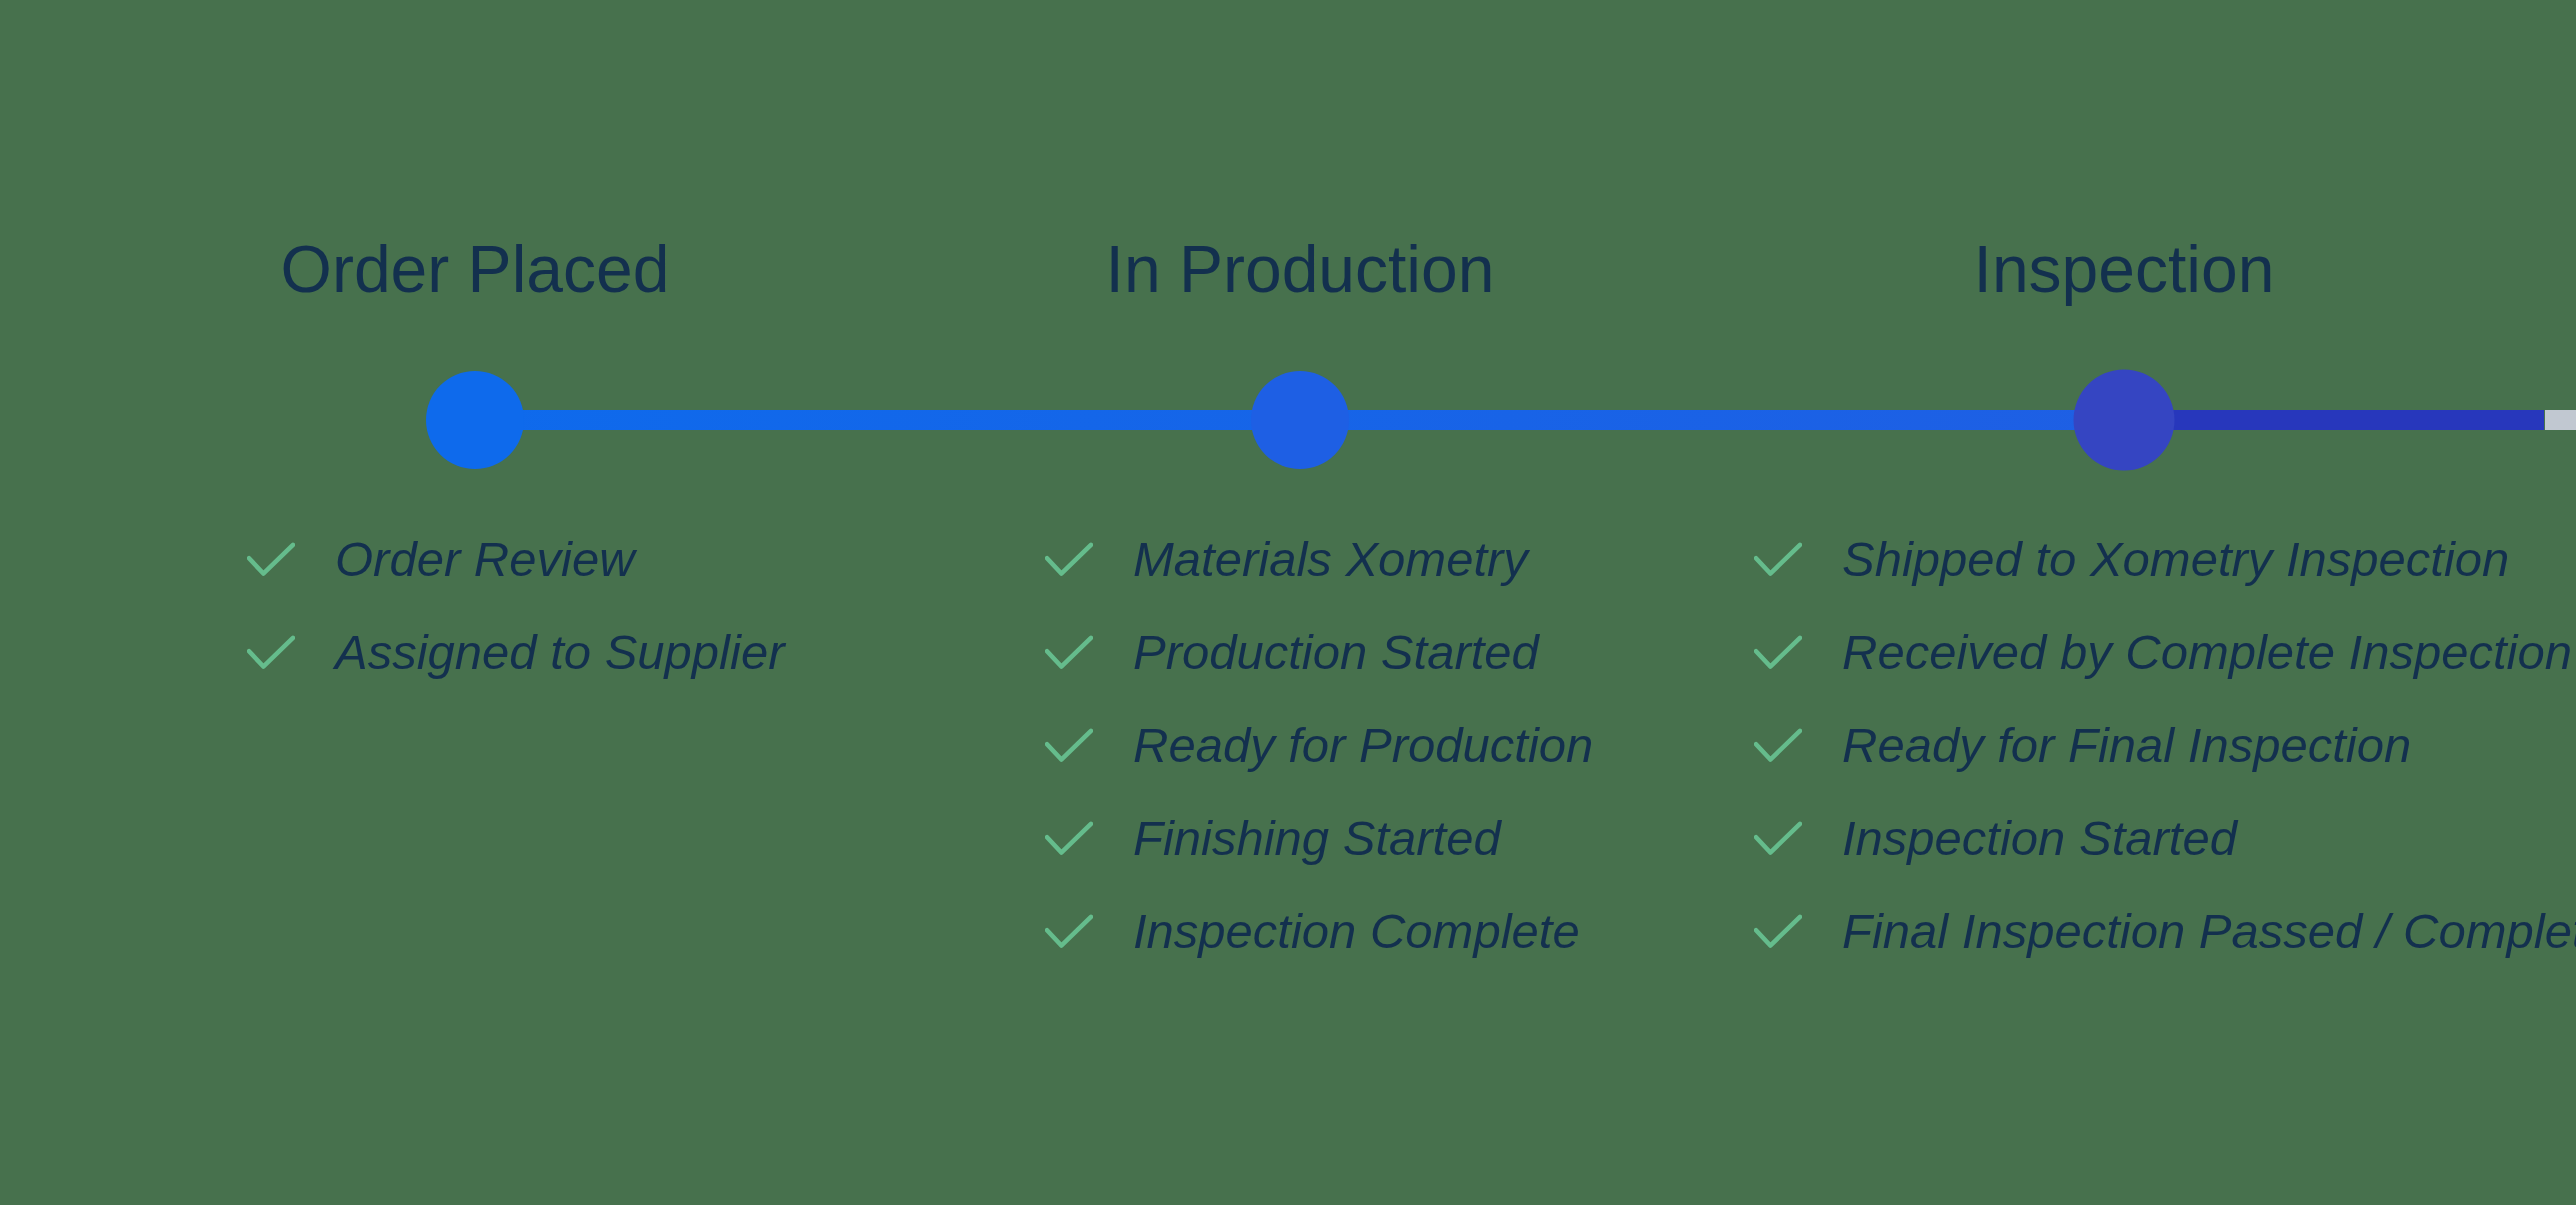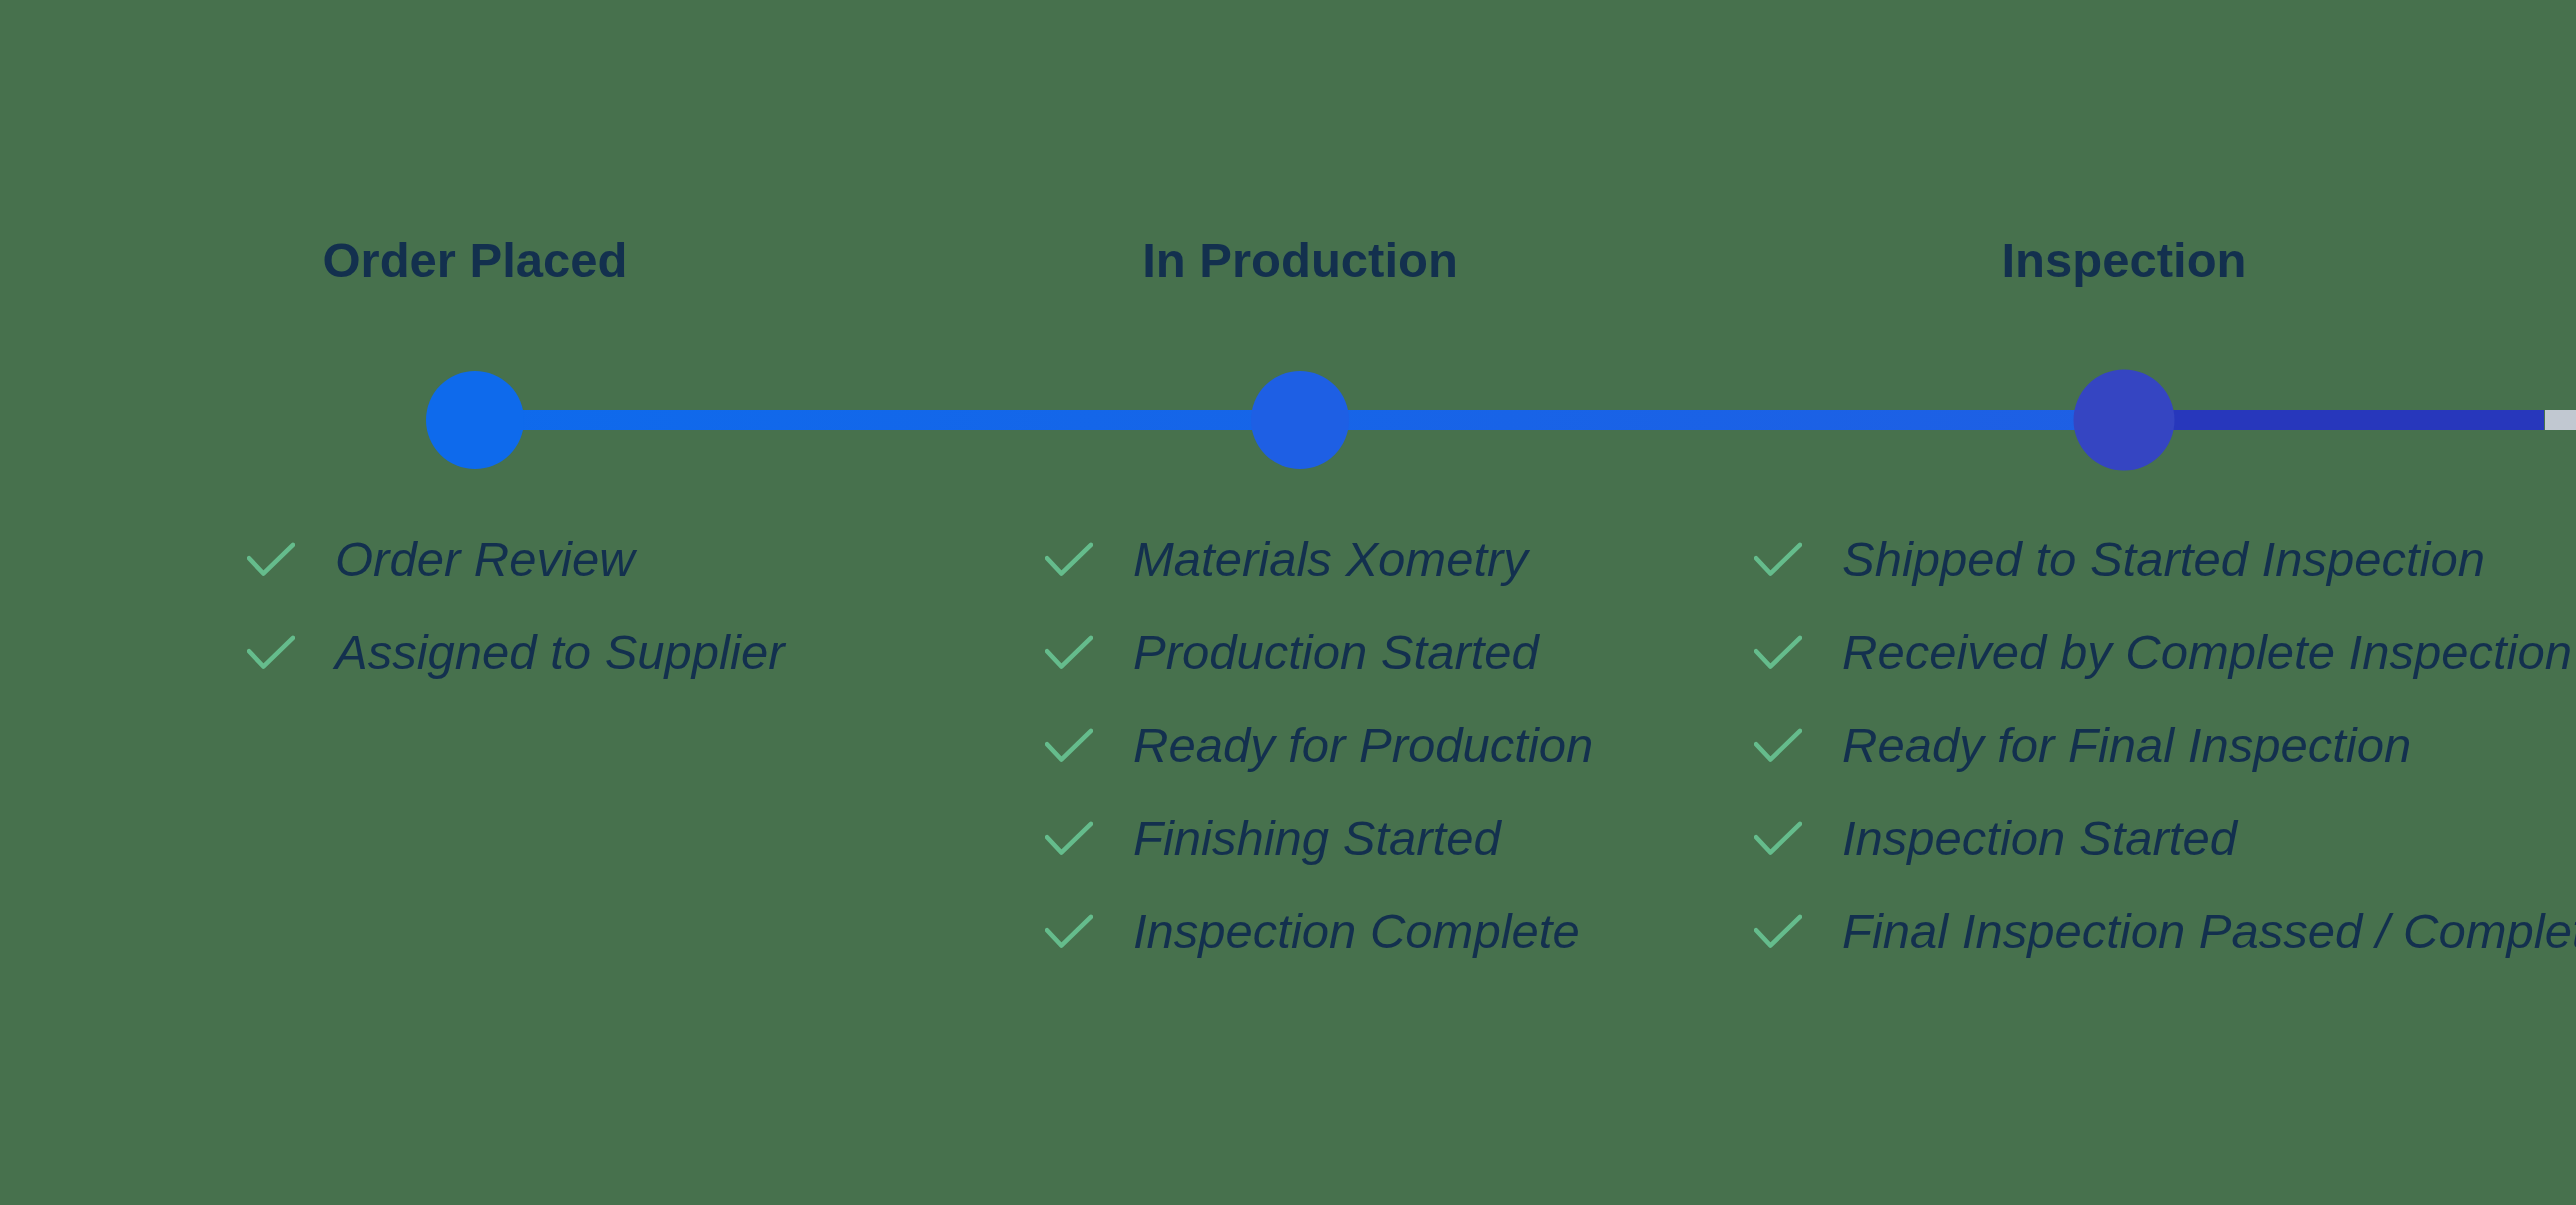--- a/index.html
+++ b/index.html
@@ -22,21 +22,21 @@
     background:var(--background);
     font-family:"Liberation Sans","DejaVu Sans",sans-serif;
     overflow:hidden;
   }
   .canvas{position:relative;width:3622px;height:1205px;background:var(--background);}
 
   
   .stage-title{
     position:absolute;top:236px;margin:0;
     transform:translateX(-50%);
-    font-size:49px;font-weight:700;line-height:1;
+    font-size:66px;font-weight:400;line-height:1;
     color:var(--text);white-space:nowrap;text-align:center;
   }
 
   
   .seg{position:absolute;top:410px;height:19.6px;}
   .seg-complete{background:linear-gradient(90deg,var(--progress_azure) 0%,var(--progress_royal) 100%);}
   .seg-current{background:var(--progress_indigo);}
   .seg-upcoming{background:var(--track_gray);}
 
   
@@ -133,21 +133,21 @@
     <span class="item-label">Inspection Complete</span>
   </li>
     </ul>
   <ul class="checklist" style="left:1754px">
       <li class="check-item">
     <span class="icon-holder">
           <svg class="check-icon" viewBox="0 0 94 67">
             <path d="M4 31 L32 61 L90 5" fill="none" stroke="var(--check_green)" stroke-width="9" stroke-linecap="round" stroke-linejoin="round"></path>
           </svg>
         </span>
-    <span class="item-label">Shipped to Started Inspection</span>
+    <span class="item-label">Shipped to Xometry Inspection</span>
   </li>
       <li class="check-item">
     <span class="icon-holder">
           <svg class="check-icon" viewBox="0 0 94 67">
             <path d="M4 31 L32 61 L90 5" fill="none" stroke="var(--check_green)" stroke-width="9" stroke-linecap="round" stroke-linejoin="round"></path>
           </svg>
         </span>
     <span class="item-label">Received by Complete Inspection</span>
   </li>
       <li class="check-item">

